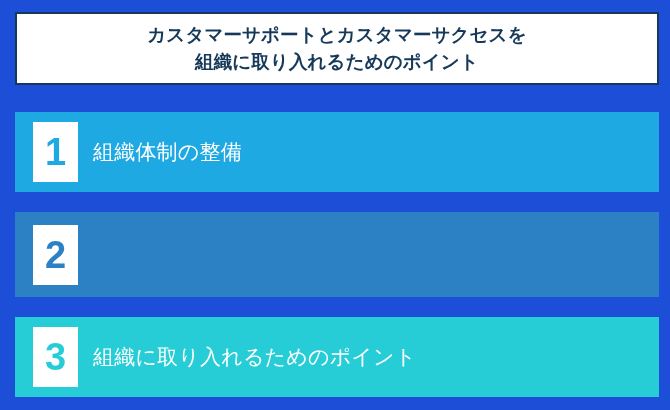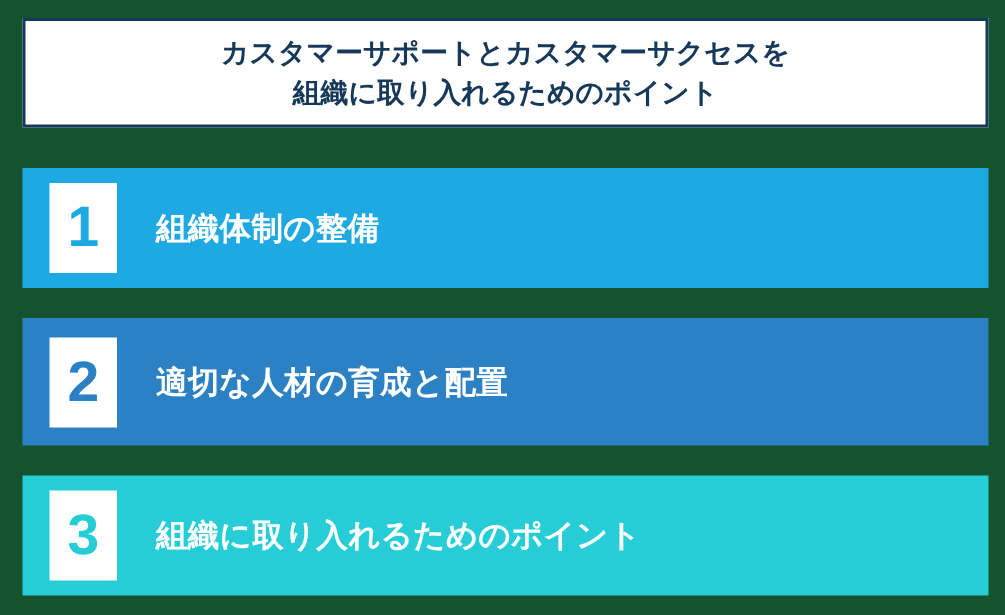--- a/index.html
+++ b/index.html
@@ -10,21 +10,21 @@
     width: 670px;
     height: 410px;
     background: #ffffff;
     font-family: "Liberation Sans", "DejaVu Sans", sans-serif;
     overflow: hidden;
   }
   .canvas {
     position: relative;
     width: 670px;
     height: 410px;
-    background: #14532d;
+    background: #1d4ed8;
   }
 
   
   .header-box {
     position: absolute;
     left: 15px;
     top: 12px;
     width: 644px;
     height: 73px;
     box-sizing: border-box;
@@ -71,24 +71,24 @@
     font-weight: bold;
     line-height: 1;
     font-family: "Liberation Sans", "DejaVu Sans", sans-serif;
   }
   .num-1 { color: #1fa9e3; }
   .num-2 { color: #2b81c3; }
   .num-3 { color: #27cdd6; }
 
   .row-label {
     position: absolute;
-    left: 89px;
+    left: 78px;
     color: #ffffff;
     font-size: 21px;
-    font-weight: bold;
+    font-weight: normal;
     letter-spacing: 0.2px;
     white-space: nowrap;
   }
 </style>
 </head>
 <body>
 
 <div class="canvas">
 
   <div class="header-box">
@@ -100,21 +100,20 @@
     <div class="num-box">
       <span class="num num-1">1</span>
     </div>
     <div class="row-label">組織体制の整備</div>
   </div>
 
   <div class="row row-2">
     <div class="num-box">
       <span class="num num-2">2</span>
     </div>
-    <div class="row-label">適切な人材の育成と配置</div>
   </div>
 
   <div class="row row-3">
     <div class="num-box">
       <span class="num num-3">3</span>
     </div>
     <div class="row-label">組織に取り入れるためのポイント</div>
   </div>
 
 </div>

